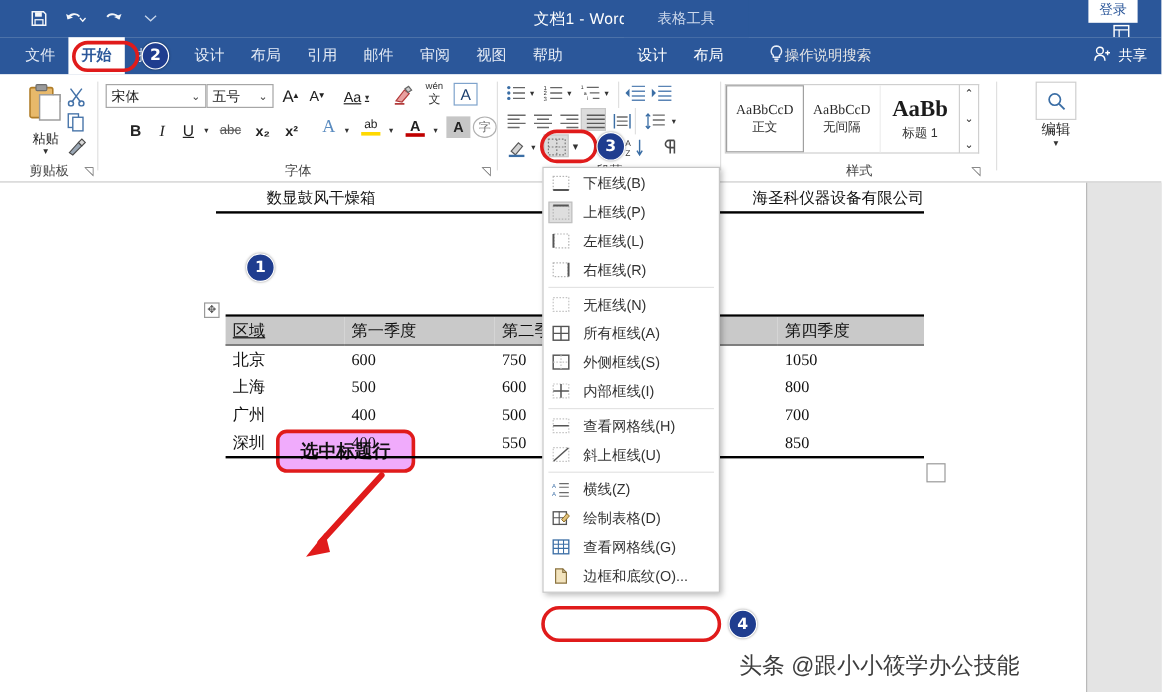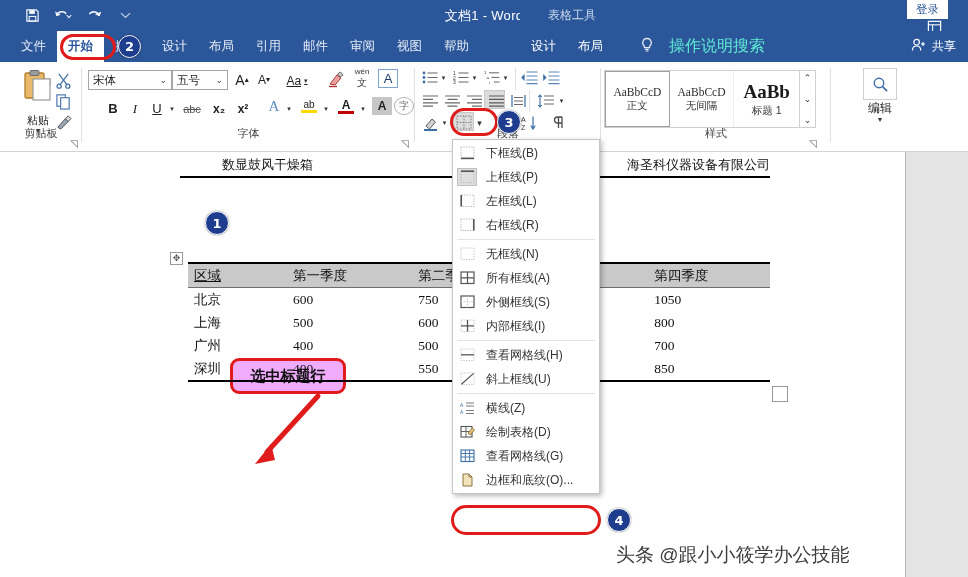--- a/index.html
+++ b/index.html
@@ -49,22 +49,22 @@
   }
   .tabs { position:absolute; left:10px; top:0; display:flex; height:31px; align-items:stretch; }
   .tab {
     padding:0 11px; display:flex; align-items:center; color:#e6ecf6; font-size:12.5px;
     position:relative; white-space:nowrap;
   }
   .tab.active { background:#fff; color:#2b579a; font-weight:bold; }
   .tabs2 { position:absolute; left:520px; top:0; display:flex; height:31px; }
   .tabs2 .tab { color:#fff; }
   .tellme {
-    position:absolute; left:640px; top:0; height:31px; display:flex; align-items:center; gap:15px;
-    color:#5eead4; font-size:16px;
+    position:absolute; left:640px; top:0; height:31px; display:flex; align-items:center; gap:0;
+    color:#e5e5e5; font-size:12px;
   }
   .share {
     position:absolute; right:12px; top:0; height:31px; display:flex; align-items:center; gap:5px;
     color:#fff; font-size:12px;
   }
   .badge {
     position:absolute; border-radius:50%; background:#1f3d8f; color:#fff;
     display:flex; align-items:center; justify-content:center;
     font-weight:bold; font-family:"DejaVu Sans", sans-serif;
     border:1.5px solid #ffffff; box-shadow:0 0 2px rgba(0,0,0,.45);
@@ -76,30 +76,30 @@
   }
 
   
   .ribbon {
     position:absolute; left:0; top:62px; width:968px; height:90px;
     background:#fff; border-bottom:1px solid #d4d4d4;
   }
   .grp { position:absolute; top:0; height:90px; }
   .grp-sep { position:absolute; top:6px; width:1px; height:74px; background:#e0e0e0; }
   .grp-label {
-    position:absolute; bottom:11px; width:100%; text-align:center;
+    position:absolute; bottom:2px; width:100%; text-align:center;
     font-size:11px; color:#444;
   }
   .dlg-launcher { position:absolute; bottom:3px; font-size:10px; color:#666; }
 
   
   .clip-paste {
     position:absolute; left:14px; top:6px; width:48px; text-align:center;
   }
-  .clip-paste .lbl { font-size:11px; color:#222; margin-top:6px; }
+  .clip-paste .lbl { font-size:11px; color:#222; margin-top:1px; }
   .clip-caret { font-size:8px; color:#333; line-height:6px; }
   .mini-btn { position:absolute; width:22px; height:20px; display:flex; align-items:center; justify-content:center; }
 
   
   .fontbox {
     position:absolute; border:1px solid #a6a6a6; background:#fff; height:20px;
     display:flex; align-items:center; padding:0 2px 0 4px; font-size:11.5px; color:#222;
   }
   .fontbox .cv { margin-left:auto; font-size:9px; color:#444; padding:0 2px; }
   .fbtn {

